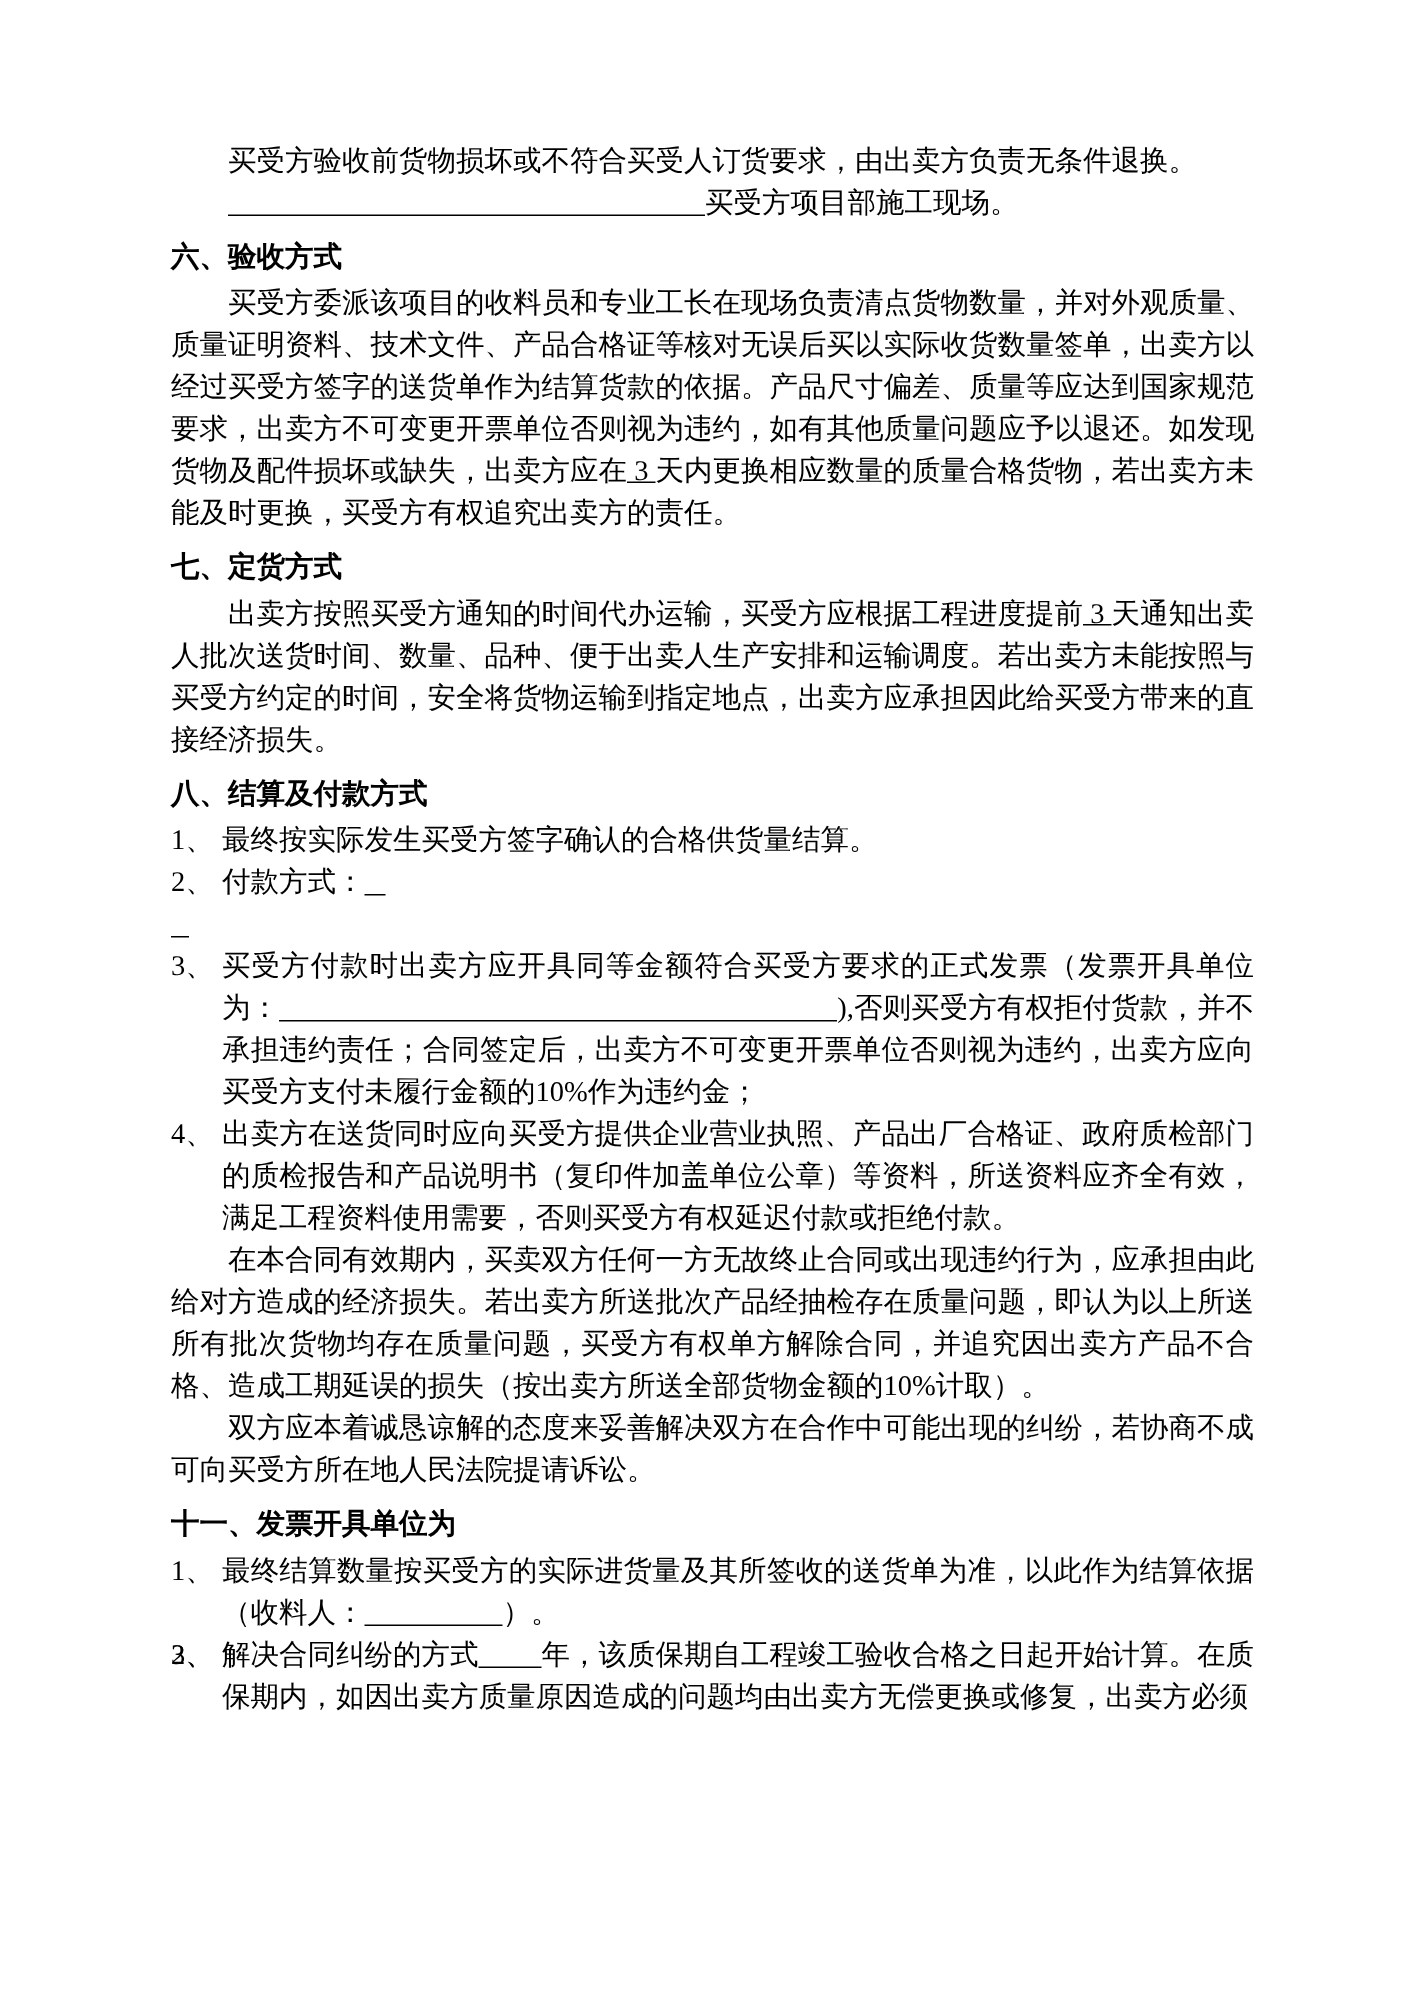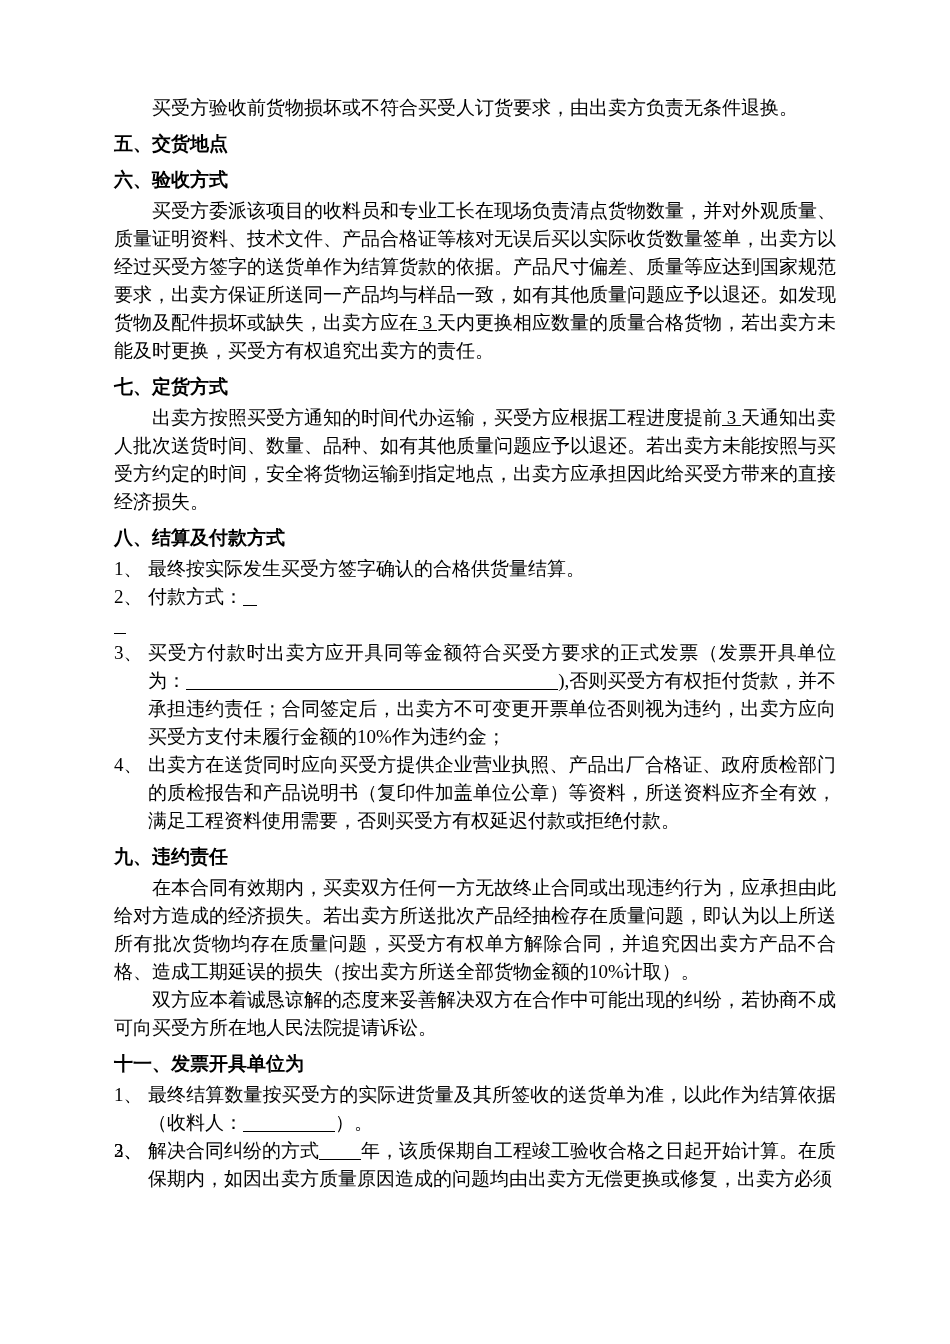--- a/index.html
+++ b/index.html
@@ -43,27 +43,27 @@
   }
   .useg { text-decoration: underline; }
 </style>
 </head>
 <body>
 
 <div class="page">
 
   <div class="p indent"><span class="tseg">买受方验收前货物损坏或不符合买受人订货要求，由出卖方负责无条件退换。</span></div>
 
-  <div class="h">五、交货地点</div>
+  <div class="p indent"><span class="blank" style="width: 318px;"></span><span class="tseg">买受方项目部施工现场。</span></div>
 
   <div class="h">六、验收方式</div>
-  <div class="p indent"><span class="tseg">买受方委派该项目的收料员和专业工长在现场负责清点货物数量，并对外观质量、质量证明资料、技术文件、产品合格证等核对无误后买以实际收货数量签单，出卖方以经过买受方签字的送货单作为结算货款的依据。产品尺寸偏差、质量等应达到国家规范要求，出卖方保证所送同一产品均与样品一致，如有其他质量问题应予以退还。如发现货物及配件损坏或缺失，出卖方应在</span><span class="useg"> 3 </span><span class="tseg">天内更换相应数量的质量合格货物，若出卖方未能及时更换，买受方有权追究出卖方的责任。</span></div>
+  <div class="p indent"><span class="tseg">买受方委派该项目的收料员和专业工长在现场负责清点货物数量，并对外观质量、质量证明资料、技术文件、产品合格证等核对无误后买以实际收货数量签单，出卖方以经过买受方签字的送货单作为结算货款的依据。产品尺寸偏差、质量等应达到国家规范要求，出卖方不可变更开票单位否则视为违约，如有其他质量问题应予以退还。如发现货物及配件损坏或缺失，出卖方应在</span><span class="useg"> 3 </span><span class="tseg">天内更换相应数量的质量合格货物，若出卖方未能及时更换，买受方有权追究出卖方的责任。</span></div>
 
   <div class="h">七、定货方式</div>
-  <div class="p indent"><span class="tseg">出卖方按照买受方通知的时间代办运输，买受方应根据工程进度提前</span><span class="useg"> 3 </span><span class="tseg">天通知出卖人批次送货时间、数量、品种、如有其他质量问题应予以退还。若出卖方未能按照与买受方约定的时间，安全将货物运输到指定地点，出卖方应承担因此给买受方带来的直接经济损失。</span></div>
+  <div class="p indent"><span class="tseg">出卖方按照买受方通知的时间代办运输，买受方应根据工程进度提前</span><span class="useg"> 3 </span><span class="tseg">天通知出卖人批次送货时间、数量、品种、便于出卖人生产安排和运输调度。若出卖方未能按照与买受方约定的时间，安全将货物运输到指定地点，出卖方应承担因此给买受方带来的直接经济损失。</span></div>
 
   <div class="h">八、结算及付款方式</div>
 
   <div class="li">
     <span class="num">1、</span>
     <span><span class="tseg">最终按实际发生买受方签字确认的合格供货量结算。</span></span>
   </div>
 
   <div class="li">
     <span class="num">2、</span>
@@ -75,21 +75,20 @@
   <div class="li">
     <span class="num">3、</span>
     <span><span class="tseg">买受方付款时出卖方应开具同等金额符合买受方要求的正式发票（发票开具单位为：</span><span class="blank" style="width: 372px;"></span><span class="tseg">),否则买受方有权拒付货款，并不承担违约责任；合同签定后，出卖方不可变更开票单位否则视为违约，出卖方应向买受方支付未履行金额的10%作为违约金；</span></span>
   </div>
 
   <div class="li">
     <span class="num">4、</span>
     <span><span class="tseg">出卖方在送货同时应向买受方提供企业营业执照、产品出厂合格证、政府质检部门的质检报告和产品说明书（复印件加盖单位公章）等资料，所送资料应齐全有效，满足工程资料使用需要，否则买受方有权延迟付款或拒绝付款。</span></span>
   </div>
 
-  <div class="h">九、违约责任</div>
   <div class="p indent"><span class="tseg">在本合同有效期内，买卖双方任何一方无故终止合同或出现违约行为，应承担由此给对方造成的经济损失。若出卖方所送批次产品经抽检存在质量问题，即认为以上所送所有批次货物均存在质量问题，买受方有权单方解除合同，并追究因出卖方产品不合格、造成工期延误的损失（按出卖方所送全部货物金额的10%计取）。</span></div>
 
   <div class="p indent"><span class="tseg">双方应本着诚恳谅解的态度来妥善解决双方在合作中可能出现的纠纷，若协商不成可向买受方所在地人民法院提请诉讼。</span></div>
 
   <div class="h">十一、发票开具单位为</div>
 
   <div class="li">
     <span class="num">1、</span>
     <span><span class="tseg">最终结算数量按买受方的实际进货量及其所签收的送货单为准，以此作为结算依据（收料人：</span><span class="blank" style="width: 92px;"></span><span class="tseg">）。</span></span>
   </div>

